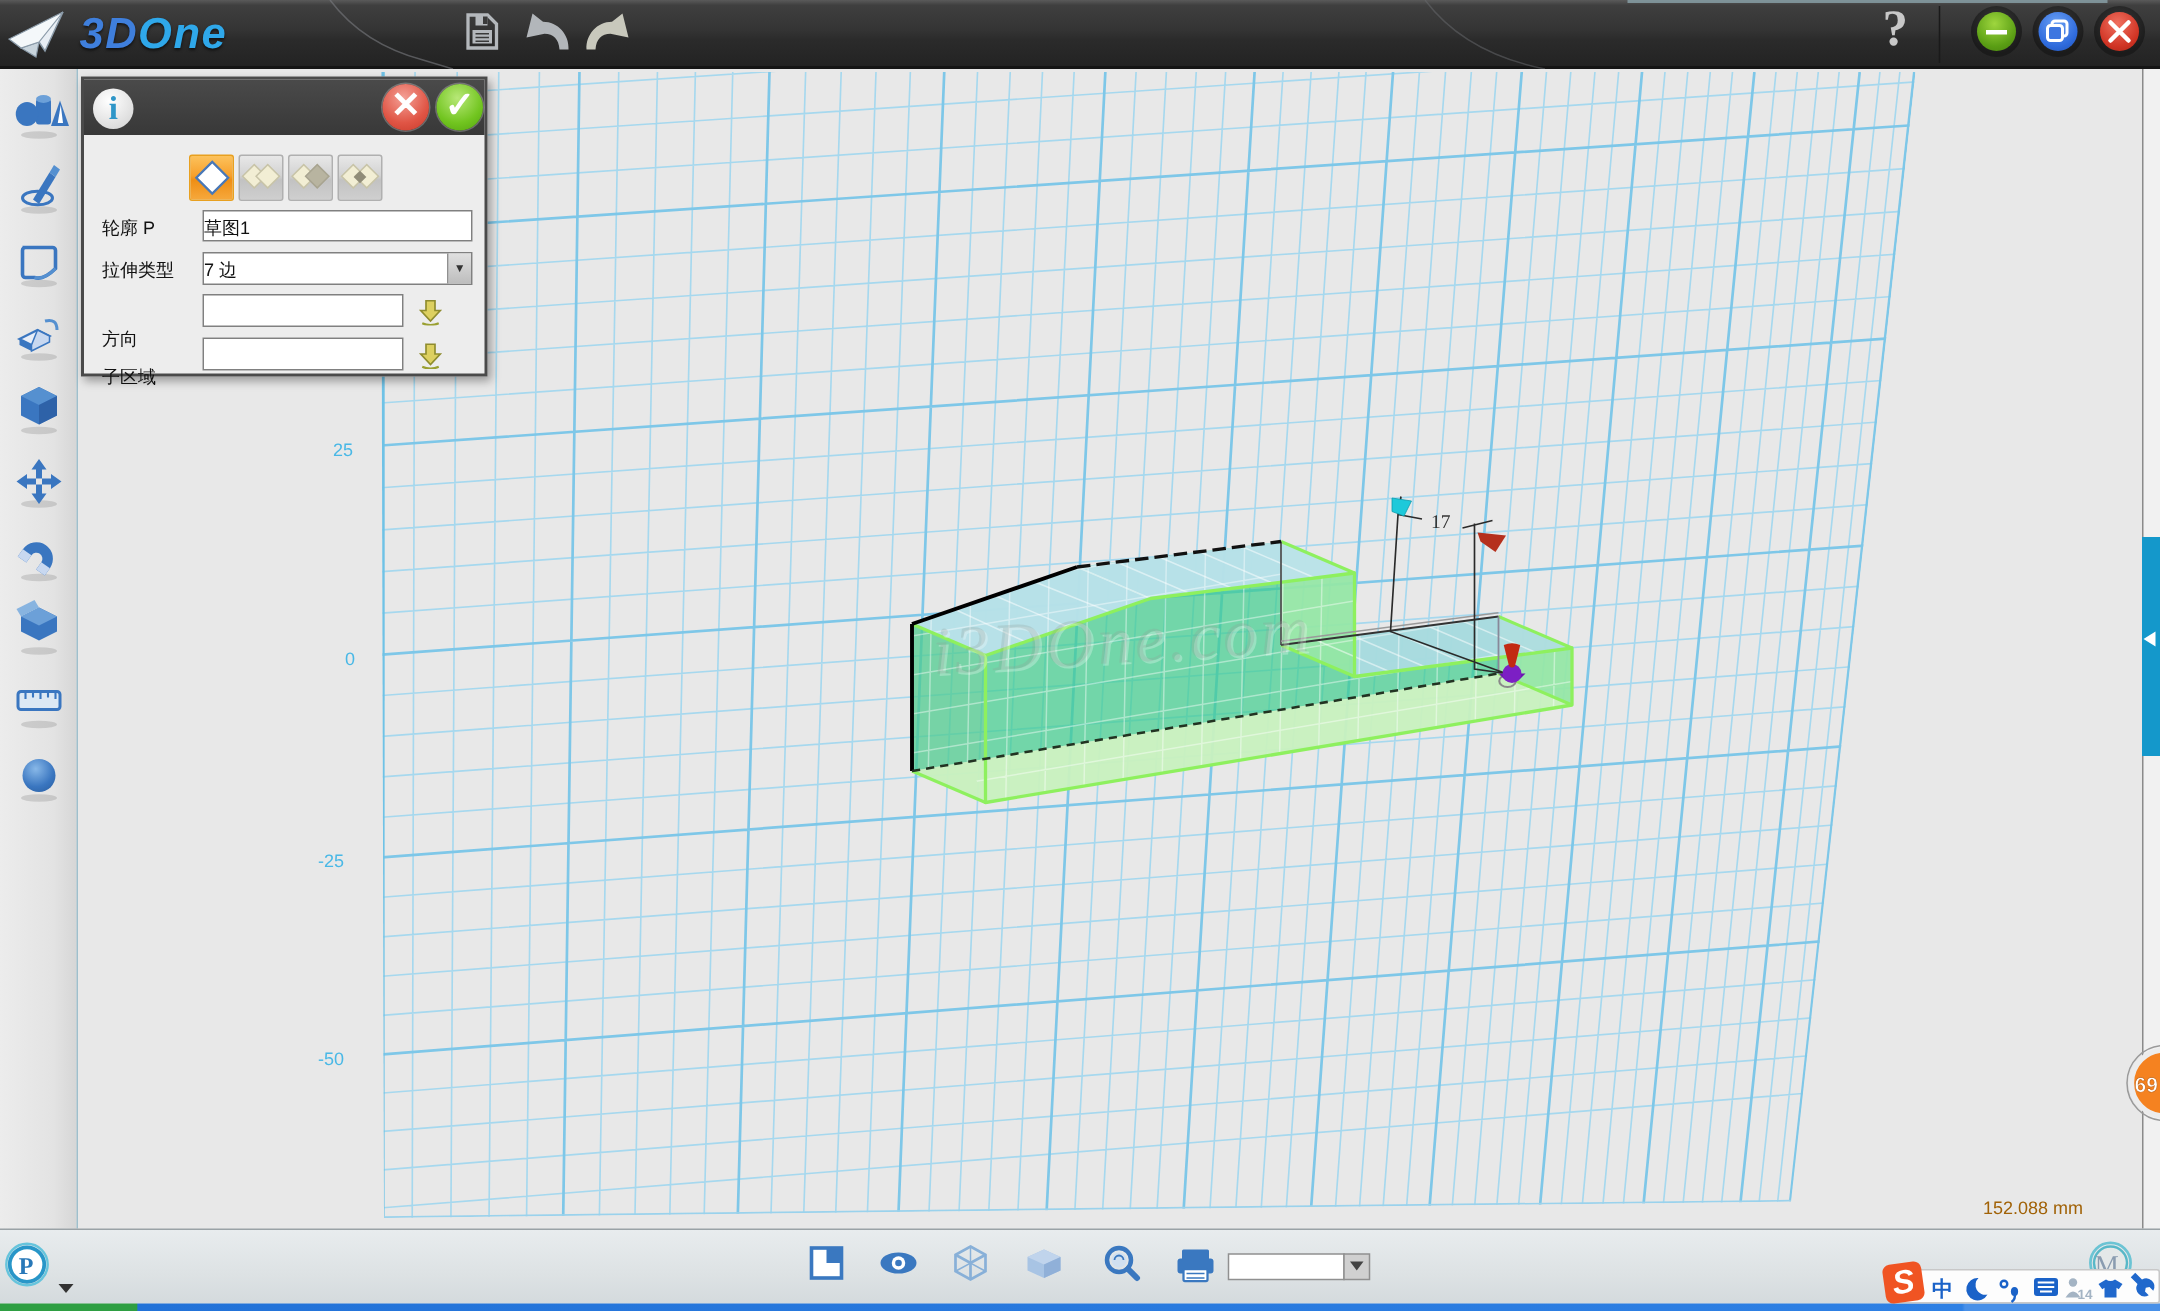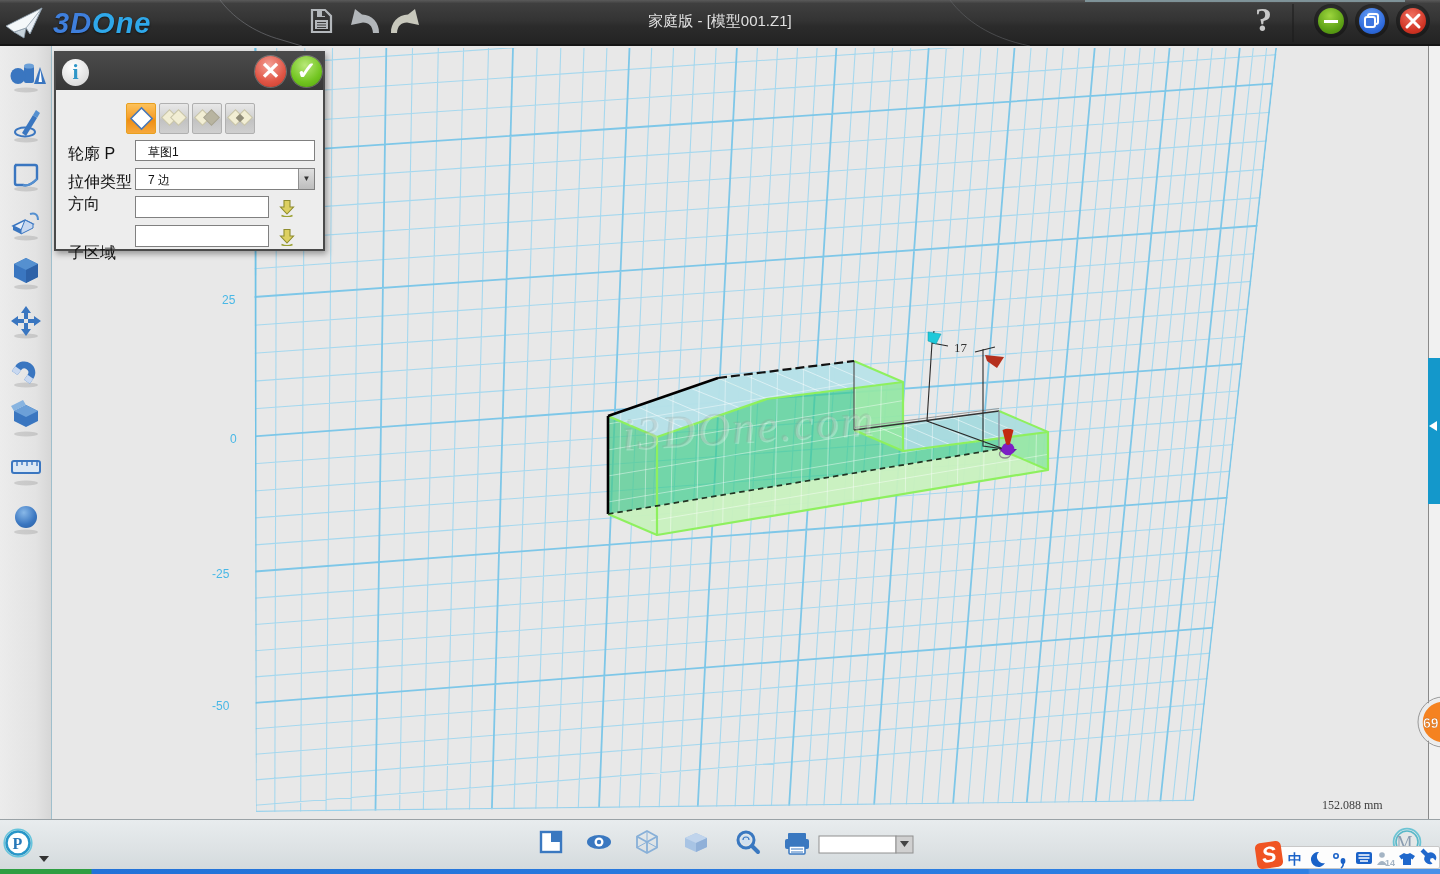--- a/index.html
+++ b/index.html
@@ -32,27 +32,27 @@
 #dlg-info{position:absolute;left:6px;top:6px;width:27px;height:27px;border-radius:50%;
  background:radial-gradient(circle at 40% 30%,#ffffff,#dcdcdc 75%,#c0c0c0);
  color:#2f96c8;font-family:"Liberation Serif",serif;font-weight:bold;font-size:22px;text-align:center;line-height:26px}
 .dlg-btn{position:absolute;top:3px;width:31px;height:31px;border-radius:50%;color:#fff;text-align:center;box-shadow:0 0 0 1px rgba(255,255,255,.25)}
 #dlg-x{left:199px;background:radial-gradient(circle at 45% 30%,#f4a096,#e05545 60%,#c83a2a);font-size:24px;line-height:30px;font-weight:bold}
 #dlg-ok{left:235px;background:radial-gradient(circle at 45% 30%,#b8e878,#72c520 60%,#52a30e);font-size:24px;line-height:30px;font-weight:bold}
 .diamondbtn{position:absolute;top:50px;width:30px;height:31px;border:1px solid #b0b0b0;border-radius:2px;
  background:linear-gradient(#e8e8e8,#d2d2d2 45%,#c2c2c2 55%,#cfcfcf)}
 #db1{left:70px;border:1px solid #e8a020;background:linear-gradient(#fcc25c,#f7a02c 45%,#ef8e14 55%,#f6a83c)}
 #db2{left:103px}#db3{left:136px}#db4{left:169px}
-.dlg-row{position:absolute;left:12px;font-size:16px;color:#111}
-.dlg-field{position:absolute;background:#fff;border:1px solid #808080;font-size:12px;color:#111;padding:3px 12px}
+.dlg-row{position:absolute;left:12px;font-size:12px;color:#111}
+.dlg-field{position:absolute;background:#fff;border:1px solid #808080;font-size:12px;color:#111;padding:3px 0}
 
 #bottombar{position:absolute;left:0;top:819px;width:1440px;height:50px;
  background:linear-gradient(#e8ecee,#dde2e4 60%,#d4dadd);border-top:1px solid #9aa2a6}
 #taskstrip{position:absolute;left:0;top:869px;width:1440px;height:5px;background:linear-gradient(90deg,#2e9e42 0,#2e9e42 91px,#2272d8 92px,#2e80e4 1308px,#4890e8 1310px,#4890e8 100%)}
-#mmlabel{position:absolute;left:1322px;top:798px;font-size:12px;color:#404040;font-family:Liberation Serif, serif}
+#mmlabel{position:absolute;left:1322px;top:798px;font-size:12px;color:#a16207;font-family:Liberation Sans, sans-serif}
 
 #sogou{position:absolute;left:1262px;top:846px;width:178px;height:23px;background:#fdfdfd;border:1px solid #c8c8c8;border-radius:2px}
 #sglogo{position:absolute;left:1256px;top:842px;width:26px;height:26px;background:#f05423;border-radius:5px;transform:rotate(-8deg);
  color:#fff;font-weight:bold;font-size:22px;text-align:center;line-height:25px;font-style:italic}
 </style></head>
 <body>
 <div id="app">
 <svg id="cv" width="1440" height="874" viewBox="0 0 1440 874" style="position:absolute;left:0;top:0">
 <defs>
         <clipPath id="fclip">
@@ -131,21 +131,20 @@
 <path d="M317,22.5 h9 M317,25 h9 M317,27.5 h9" stroke="#3a3a3a" stroke-width="1"></path>
 </g>
 <path d="M355,9 L351,25 L363,22.5 C369,22.5 372.5,26 373,33 L379,33 C379.5,23 372,14.5 362,14.5 Z" fill="#b2b6ba"></path>
 <path d="M415,9 L419,25 L407,22.5 C401,22.5 397.5,26 397,33 L391,33 C390.5,23 398,14.5 408,14.5 Z" fill="#c8c8bc"></path>
 <line x1="1293" y1="4" x2="1293" y2="42" stroke="#1a1a1a" stroke-width="1"></line>
 <path d="M14,32 L42,8 L30,34 L26,28 Z" fill="#e8eef4" stroke="#8a9aa8" stroke-width="1"></path>
 <path d="M14,32 L26,28 L24,38 Z" fill="#c8d4dc" stroke="#8a9aa8" stroke-width="0.8"></path>
 <path d="M42,8 L26,28 L14,32 L6,26 Z" fill="#f4f8fa" stroke="#8a9aa8" stroke-width="0.8"></path>
 </svg>
  <div id="logo-text"><span class="a">3D</span><span class="b">One</span></div>
- <div id="title">家庭版 - [模型001.Z1]</div>
  <div id="help">?</div>
  <div class="winbtn" id="btn-min">
         <div class="inner"><svg width="26" height="26">
             <rect x="6" y="12" width="14" height="3" fill="#fff"></rect>
           </svg></div>
       </div>
  <div class="winbtn" id="btn-max">
         <div class="inner"><svg width="26" height="26">
             <rect x="9" y="6" width="10" height="10" rx="2" fill="none" stroke="#fff" stroke-width="2"></rect>
             <rect x="6" y="9" width="10" height="10" rx="2" fill="#3e76e0" stroke="#fff" stroke-width="2"></rect>
@@ -245,21 +244,21 @@
  <div class="diamondbtn" id="db4"><svg width="28" height="29">
           <rect x="4" y="8" width="11" height="11" fill="#f2eed4" stroke="#c8c4a8" transform="rotate(45 9.5 13.5)"></rect>
           <rect x="13" y="8" width="11" height="11" fill="#f2eed4" stroke="#c8c4a8" transform="rotate(45 18.5 13.5)"></rect>
           <rect x="11" y="11" width="6" height="6" fill="#908c78" transform="rotate(45 14 14)"></rect>
         </svg></div>
  <div class="dlg-row" style="top:91px">轮廓 P</div>
  <div class="dlg-field" style="left:79px;top:87px;width:180px;height:21px">草图1</div>
  <div class="dlg-row" style="top:119px">拉伸类型</div>
  <div class="dlg-field" style="left:79px;top:115px;width:180px;height:22px">7 边</div>
  <div style="position:absolute;left:242px;top:116px;width:16px;height:20px;background:linear-gradient(#e0e0e0,#bdbdbd);border-left:1px solid #909090;font-size:8px;text-align:center;line-height:20px;color:#333">▼</div>
- <div class="dlg-row" style="top:141px">方向</div>
+ <div class="dlg-row" style="top:165px">方向</div>
  <div class="dlg-field" style="left:79px;top:143px;width:134px;height:22px"></div>
  <div style="position:absolute;left:223px;top:146px"><svg width="16" height="18" viewBox="0 0 16 18">
           <path d="M5,1.5 h6 v6.5 h3.5 l-6.5,7 -6.5,-7 h3.5 Z" fill="#ddd060" stroke="#8f8c2e" stroke-width="1.1"></path>
           <path d="M2.5,16.5 q5.5,2.5 11,0" stroke="#9aa032" stroke-width="1.4" fill="none"></path>
         </svg></div>
  <div class="dlg-row" style="top:190px">子区域</div>
  <div class="dlg-field" style="left:79px;top:172px;width:134px;height:22px"></div>
  <div style="position:absolute;left:223px;top:175px"><svg width="16" height="18" viewBox="0 0 16 18">
           <path d="M5,1.5 h6 v6.5 h3.5 l-6.5,7 -6.5,-7 h3.5 Z" fill="#ddd060" stroke="#8f8c2e" stroke-width="1.1"></path>
           <path d="M2.5,16.5 q5.5,2.5 11,0" stroke="#9aa032" stroke-width="1.4" fill="none"></path>

